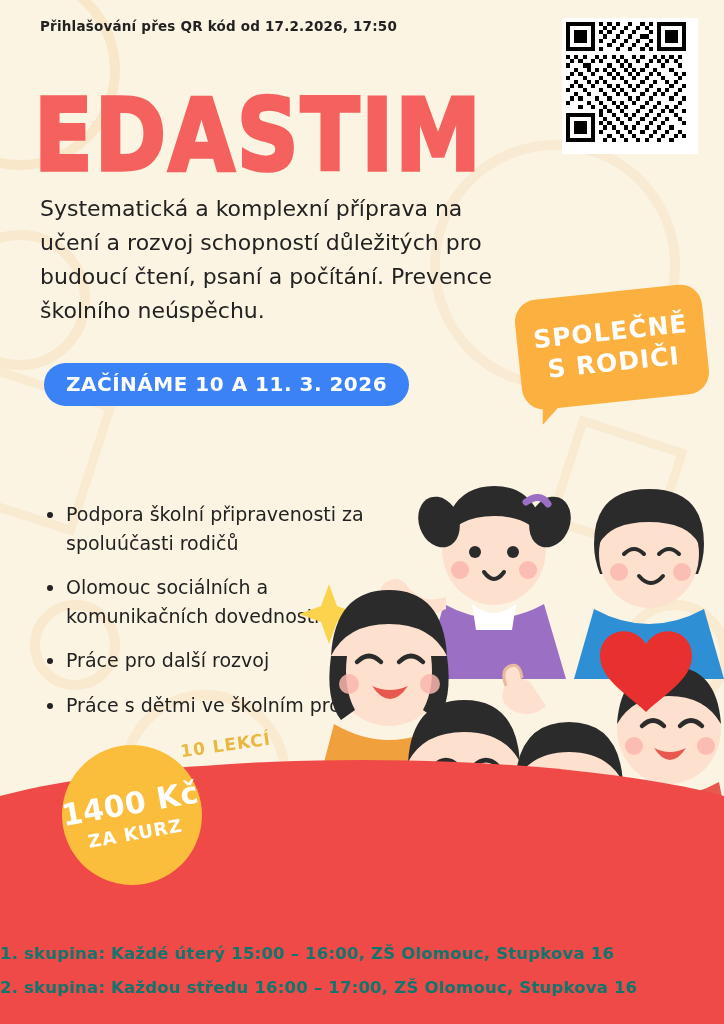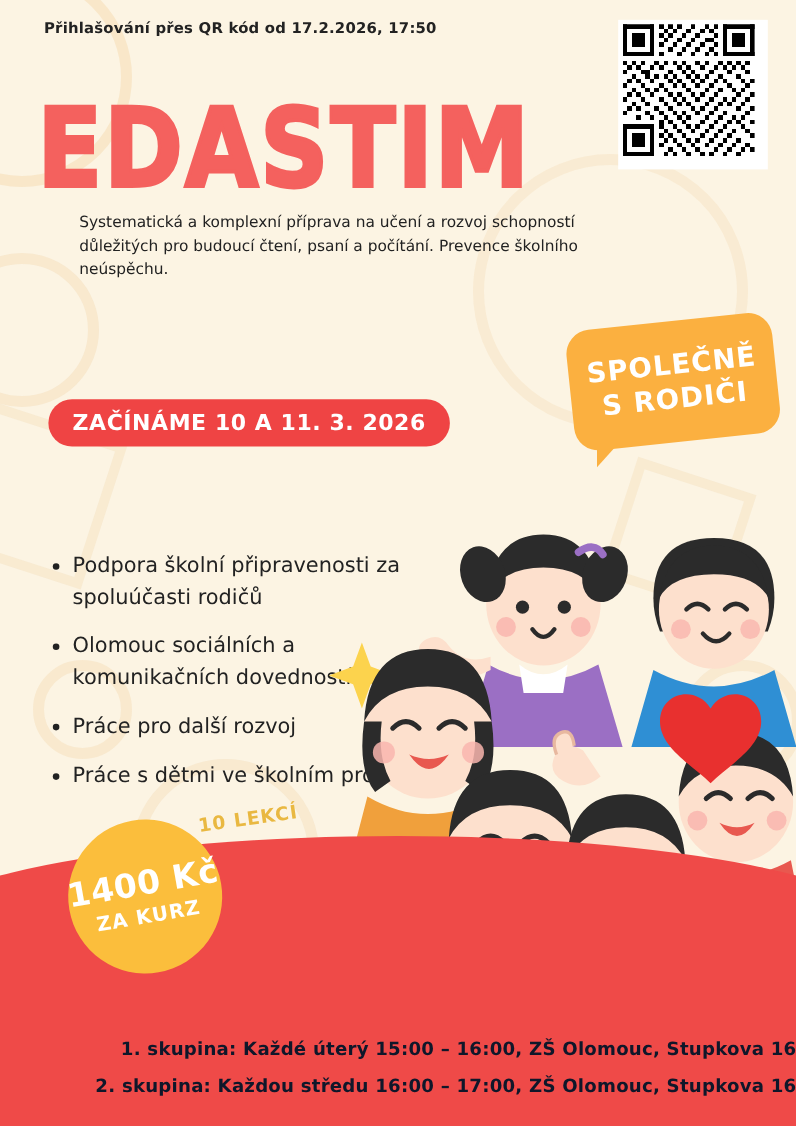--- a/index.html
+++ b/index.html
@@ -54,25 +54,25 @@
     position:absolute;left:34px;top:78px;
     font-family:"DejaVu Sans", sans-serif;
     font-size:86px;font-weight:bold;color:#f4615e;
     letter-spacing:2px;
     -webkit-text-stroke:3px #f4615e;
     transform:scaleY(1.15);
     transform-origin:left top;
   }
   .lead{
     position:absolute;left:40px;top:192px;width:470px;
-    font-size:14px;color:#222;line-height:1.55;margin-left:32px;
+    font-size:22px;color:#222;line-height:1.55;
   }
   .badge-green{
     position:absolute;left:44px;top:363px;
-    background:#ef4444;color:#fff;border-radius:22px;
+    background:#3b82f6;color:#fff;border-radius:22px;
     padding:9px 22px 10px 22px;
     font-size:20px;font-weight:bold;letter-spacing:.5px;
   }
   .bubble{
     position:absolute;right:18px;top:292px;
     width:188px;height:110px;background:#fbb040;border-radius:22px;
     color:#fff;display:flex;flex-direction:column;align-items:center;justify-content:center;
     font-weight:bold;font-size:25px;line-height:1.25;letter-spacing:1px;
     transform:rotate(-6deg);
     text-align:center;
@@ -101,21 +101,21 @@
   .price .p1{font-size:30px;font-weight:bold;letter-spacing:.5px;}
   .price .p2{font-size:18px;font-weight:bold;letter-spacing:1px;margin-top:2px;}
   .lessons{
     position:absolute;left:180px;top:735px;
     color:#e9b841;font-size:17px;font-weight:bold;letter-spacing:1px;
     transform:rotate(-8deg);
   }
 
   .footer{
     position:absolute;left:0;right:0;bottom:18px;
-    text-align:right;color:#0f172a;font-weight:bold;font-size:16.5px;line-height:2.1;
+    text-align:left;color:#0f766e;font-weight:bold;font-size:16.5px;line-height:2.1;
     letter-spacing:.2px;
   }
 
   
   .kids{position:absolute;right:0;bottom:150px;width:430px;height:480px;}
 </style>
 </head>
 <body>
 
 <div class="poster">

